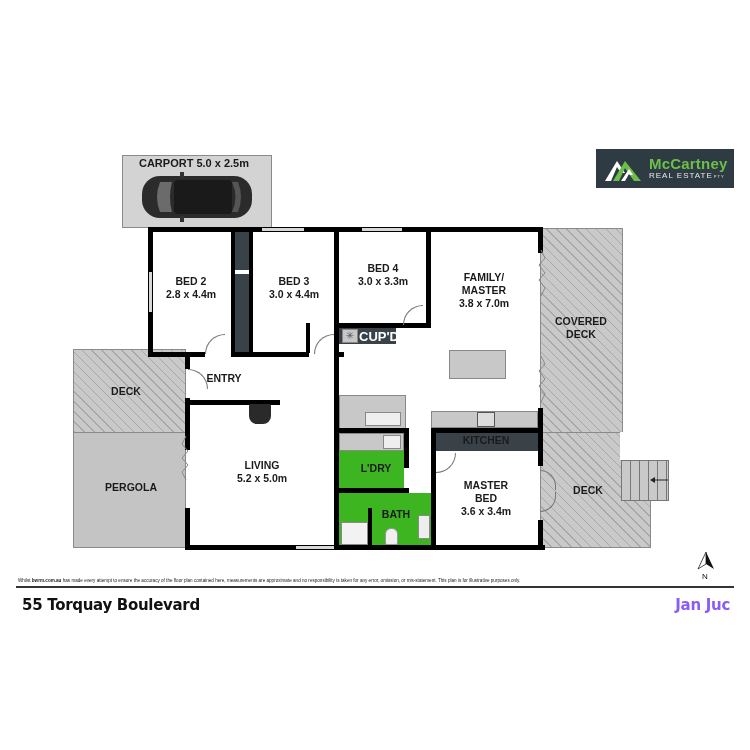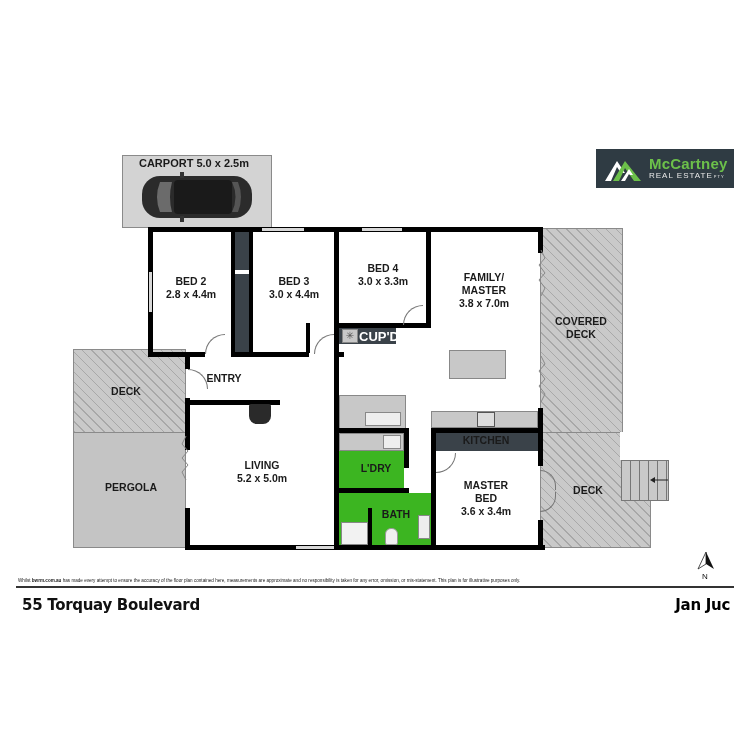--- a/index.html
+++ b/index.html
@@ -13,21 +13,21 @@
   .window { position:absolute; background:#d8d8d8; }
   .green { position:absolute; background:#3cb521; }
   .counter { position:absolute; background:#c8c8c8; border:1px solid #888; box-sizing:border-box; }
   .door-arc { position:absolute; border:1px solid #777; box-sizing:border-box; background:transparent; }
   #logo { position:absolute; left:596px; top:149px; width:138px; height:39px; background:#2f3b43; display:flex; align-items:center; }
   #logo .brand { color:#6cc04a; font-weight:bold; font-size:15px; line-height:15px; letter-spacing:0.2px; }
   #logo .sub { color:#e8e8e8; font-size:8px; letter-spacing:1px; line-height:9px; }
   #disclaimer { position:absolute; left:18px; top:578px; width:715px; font-size:4.6px; color:#222; white-space:nowrap; overflow:hidden; }
   #rule { position:absolute; left:16px; top:586px; width:718px; height:2px; background:#333; }
   #addr { position:absolute; left:22px; top:596px; font-size:15px; font-weight:bold; color:#111; font-family:"DejaVu Sans", sans-serif; letter-spacing:-0.3px; }
-  #suburb { position:absolute; right:20px; top:596px; font-size:15px; font-weight:bold; color:#000000; font-family:"DejaVu Sans", sans-serif; letter-spacing:-0.3px; }
+  #suburb { position:absolute; right:20px; top:596px; font-size:15px; font-weight:bold; color:#8b5cf6; font-family:"DejaVu Sans", sans-serif; letter-spacing:-0.3px; }
 </style>
 </head>
 <body>
 
 <div id="logo">
   <svg width="42" height="28" viewBox="0 0 42 28" style="margin-left:7px;margin-right:4px;">
     <polygon points="2,26 14,6 22,18 18,18 14,12 8,26" fill="#ffffff"></polygon>
     <polygon points="10,26 22,6 38,26 31,26 22,13 16,26" fill="#6cc04a"></polygon>
     <polygon points="18,26 26,14 30,20 27,20 26,19 22,26" fill="#ffffff"></polygon>
   </svg>

